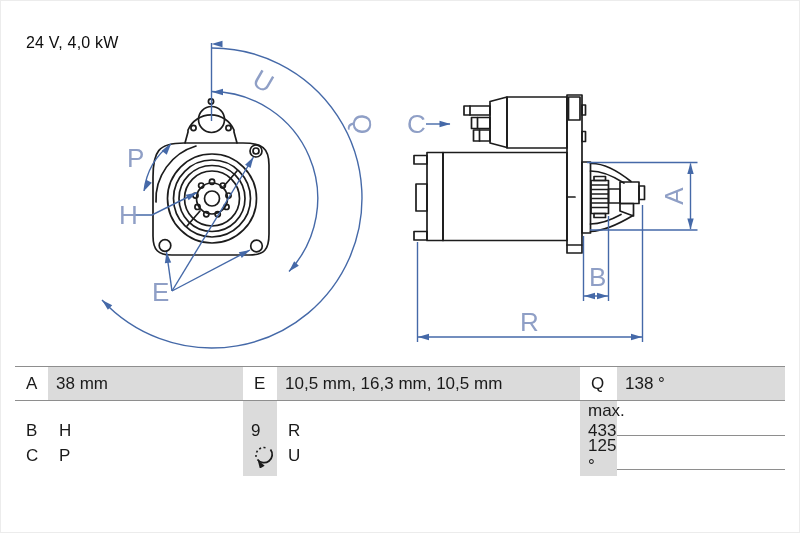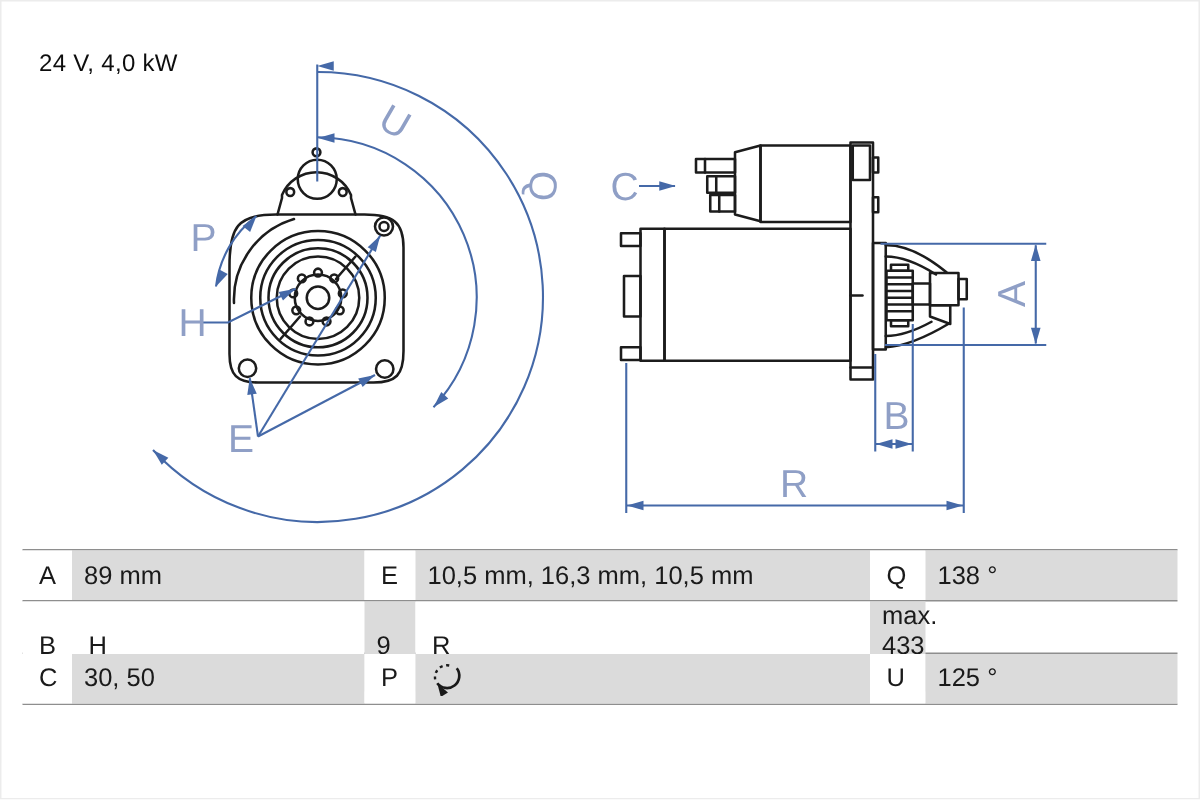--- a/index.html
+++ b/index.html
@@ -186,38 +186,37 @@
       <text x="520" y="331">R</text>
     </g>
   </svg>
 
   <div class="tech-block">
 
     <div class="tech-table">
 
       <div class="trow">
         <div class="kcell">A</div>
-        <div class="vcell">89 mm</div>
+        <div class="vcell">38 mm</div>
         <div class="kcell">E</div>
         <div class="vcell">10,5 mm, 16,3 mm, 10,5 mm</div>
         <div class="kcell">Q</div>
         <div class="vcell">138 °</div>
       </div>
 
       <div class="trow">
         <div class="kcell">B</div>
         <div class="kcell">H</div>
         <div class="vcell">9</div>
         <div class="kcell">R</div>
         <div class="vcell">max. 433 mm</div>
       </div>
 
       <div class="trow">
         <div class="kcell">C</div>
-        <div class="vcell">30, 50</div>
         <div class="kcell">P</div>
         <div class="vcell">
           <svg width="26" height="24" viewBox="0 0 26 24">
             <path d="M 19.5,5.5 A 8,8 0 1 1 6.5,15.5" fill="none" stroke="#1a1a1a" stroke-width="1.8"></path>
             <path d="M 5.1,12.9 A 8,8 0 0 1 15.7,4" fill="none" stroke="#1a1a1a" stroke-width="1.6" stroke-dasharray="2 2.4"></path>
             <polygon points="0,0 9,-2.8 9,2.8" fill="#1a1a1a" transform="translate(6.5,15.5) rotate(58)"></polygon>
           </svg>
         </div>
         <div class="kcell">U</div>
         <div class="vcell">125 °</div>

